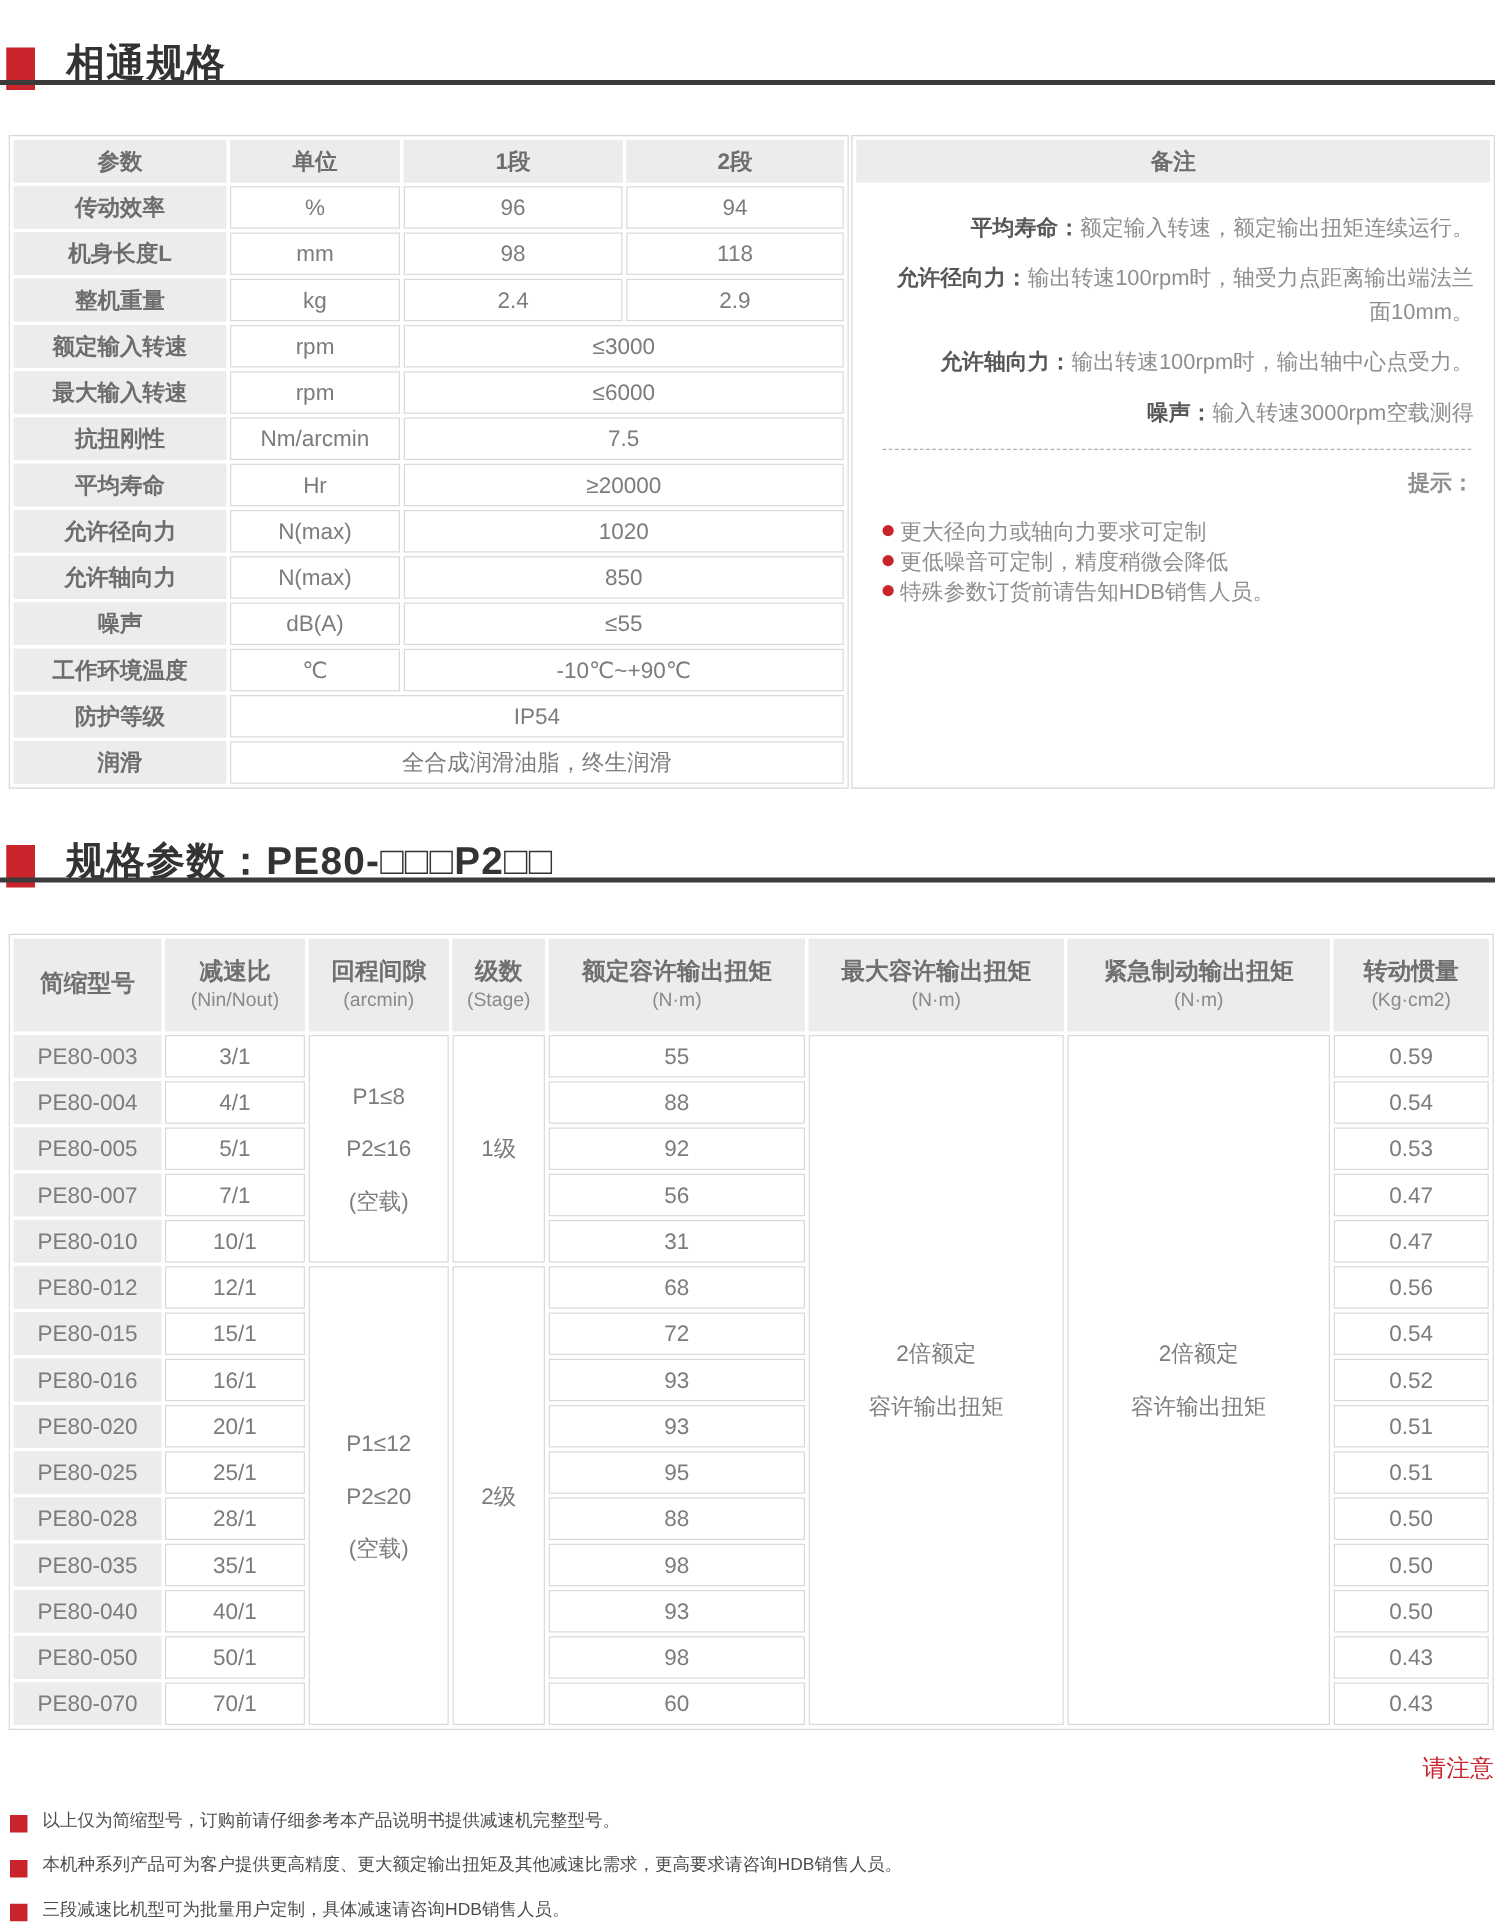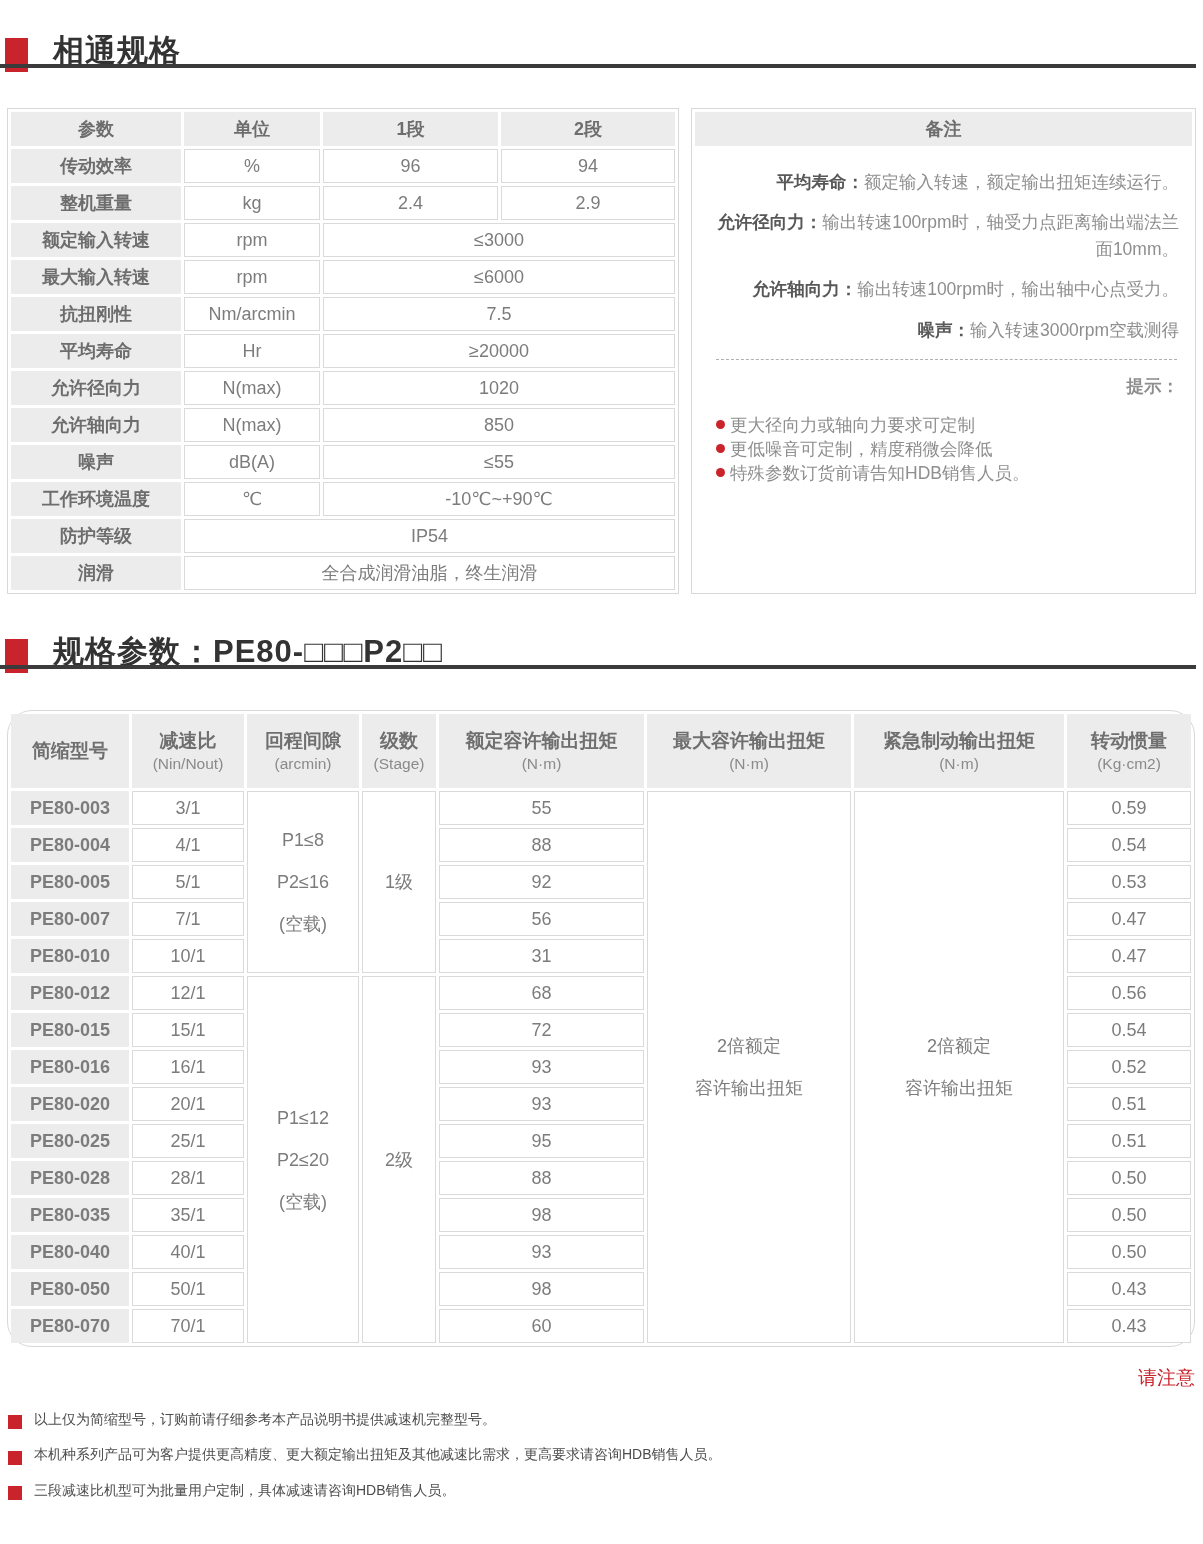--- a/index.html
+++ b/index.html
@@ -22,40 +22,40 @@
   #head2 .red-sq { left: 5px; top: 45px; }
   #head2 .rule { top: 71px; }
   #head2 .t { top: 37px; }
 
   
   table.spec { border-collapse: separate; border-spacing: 3px; border: 1px solid #d8d8d8; background: #fff; table-layout: fixed; }
   table.spec th, table.spec td { height: 34px; text-align: center; vertical-align: middle; padding: 0 3px; font-size: 18px; overflow: hidden; }
   .g { background: #ececec; border: 1px solid #ececec; color: #6d6d6d; font-weight: bold; }
   .w { background: #fff; border: 1px solid #dadada; color: #7c7c7c; font-weight: normal; }
 
-  .sec1-body { display: flex; align-items: stretch; margin: 0 7px; gap: 12px; }
+  .sec1-body { display: flex; align-items: stretch; margin: 0 7px; gap: 2px; }
   #t1 { width: 672px; flex: none; }
 
   
   .remarks { flex: 1; border: 1px solid #d8d8d8; background: #fff; text-align: right; }
   .remarks-head { margin: 3px 3px 0 3px; height: 34px; background: #ececec; display: flex; align-items: center; justify-content: center; font-size: 18px; font-weight: bold; color: #6d6d6d; }
   .remarks-body { padding: 10px 16px 0 24px; }
   .remarks-body p { margin: 13px 0; font-size: 17.5px; line-height: 1.55; color: #8e8e8e; }
   .remarks-body p b { color: #585858; }
   .dashed { border-top: 1px dashed #b0b0b0; margin: 15px 2px 12px 0; }
   .tips-title { font-weight: bold; color: #585858; font-size: 17.5px; margin: 0 0 6px; }
   .tip { display: flex; align-items: center; margin: 0 0; font-size: 17.5px; color: #8e8e8e; }
   .tip .dot { width: 9px; height: 9px; border-radius: 50%; background: var(--accent); margin-right: 5px; flex: none; }
 
   
-  #t2 { width: 1188px; margin: 0 7px; border-radius: 25px; }
+  #t2 { width: 1188px; margin: 0 7px; }
   #t2 th { height: 74px; background: #ececec; border: 1px solid #ececec; }
   #t2 .hm { font-size: 19px; font-weight: bold; color: #6f6f6f; line-height: 1.25; }
   #t2 .hs { font-size: 15.5px; color: #8a8a8a; font-weight: normal; margin-top: 3px; }
-  #t2 td.g { font-weight: bold; color: #7c7c7c; }
+  #t2 td.g { font-weight: normal; color: #7c7c7c; }
   .lines div { line-height: 42px; font-size: 18px; }
 
   
   .notice { margin: 18px 8px 0; }
   .notice-title { color: var(--accent); font-size: 19px; margin-bottom: 18px; text-align: right; }
   .note { display: flex; align-items: flex-end; margin: 15px 0; font-size: 14px; color: #4c4c4c; line-height: 1.45; }
   .note .sq { width: 14px; height: 14px; background: var(--accent); margin: 3px 12px 0 0; flex: none; }
 </style>
 </head>
 <body>
@@ -83,20 +83,26 @@
           <th class="g">1段</th>
           <th class="g">2段</th>
         </tr>
       </thead>
       <tbody>
         <tr>
           <td class="g">传动效率</td>
           <td class="w">%</td>
           <td class="w">96</td>
           <td class="w">94</td>
+        </tr>
+        <tr>
+          <td class="g">机身长度L</td>
+          <td class="w">mm</td>
+          <td class="w">98</td>
+          <td class="w">118</td>
         </tr>
         <tr>
           <td class="g">整机重量</td>
           <td class="w">kg</td>
           <td class="w">2.4</td>
           <td class="w">2.9</td>
         </tr>
         <tr>
           <td class="g">额定输入转速</td>
           <td class="w">rpm</td>

